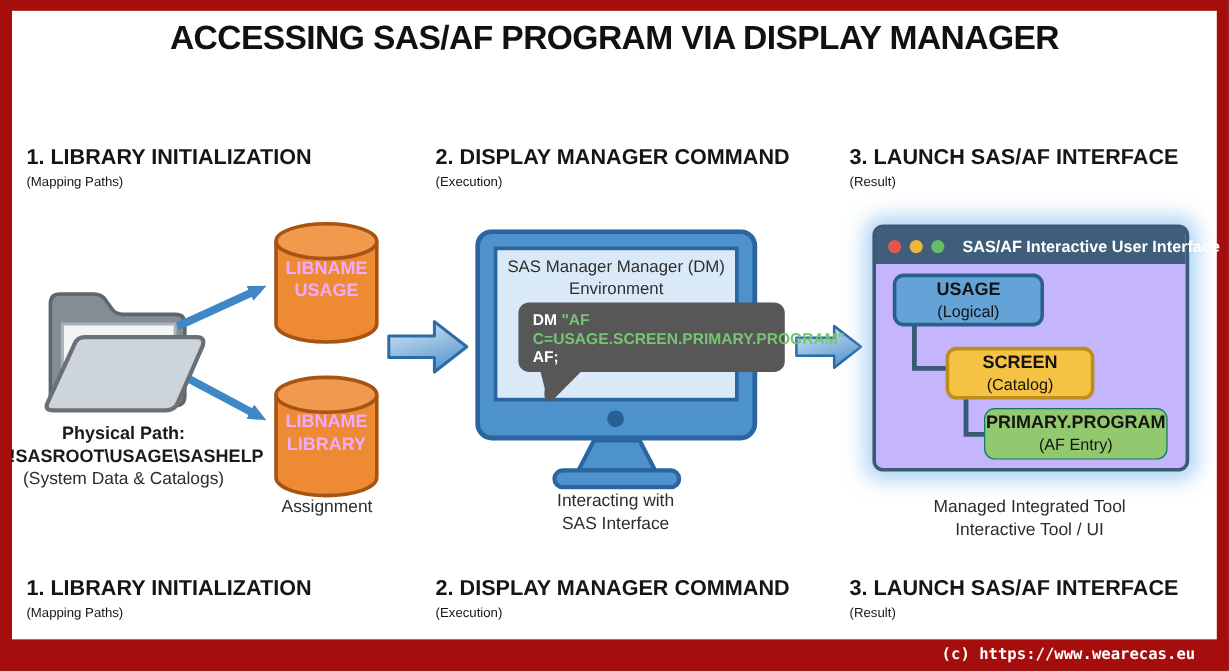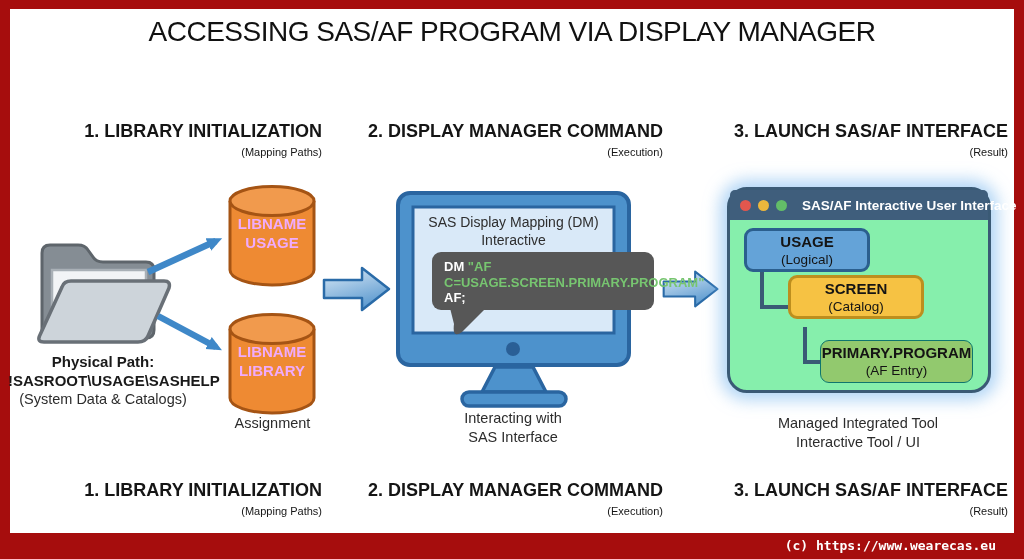--- a/index.html
+++ b/index.html
@@ -2,55 +2,55 @@
 <html><head>
 <meta charset="utf-8">
 <style>
   * { margin:0; padding:0; box-sizing:border-box; }
   body { font-family:"Liberation Sans", sans-serif; background:#333; }
   .stage { position:relative; width:1024px; height:559px; background:#a60d0d; overflow:hidden; }
   .panel { position:absolute; left:10px; top:9px; width:1004px; height:524px; background:#ffffff; }
   .abs { position:absolute; }
 
   .main-title { left:0; top:16px; width:1024px; text-align:center;
-    font-size:28px; font-weight:normal; letter-spacing:-0.5px; color:#111; }
-
-  .col-head { width:300px; text-align:right; color:#151515; }
+    font-size:28px; font-weight:bold; letter-spacing:-0.5px; color:#111; }
+
+  .col-head { width:300px; text-align:left; color:#151515; }
   .col-head .h { font-size:18px; font-weight:bold; line-height:21px; }
   .col-head .s { font-size:11px; line-height:21px; font-weight:normal; }
 
   .caption { text-align:center; font-size:14.5px; line-height:19px; color:#2c2c2c; }
   .caption .b { font-weight:bold; font-size:15px; color:#1a1a1a; }
 
   .cyl { width:90px; height:104px; }
   .cyl-label { position:absolute; left:0; top:30px; width:90px; text-align:center;
     font-weight:bold; font-size:15px; line-height:19px; color:#f0abfc; }
 
   .bubble { width:222px; height:58px; background:#575757; border-radius:9px;
     padding:7px 12px; z-index:6; }
   .bubble .ln { font-size:13px; line-height:15.5px; font-weight:bold; white-space:pre; }
   .code-white { color:#ffffff; }
   .code-green { color:#77c570; }
   .bubble-tail { z-index:5; }
 
   .screen-text { text-align:center; font-size:14px; line-height:18px; color:#2e2e2e; z-index:2; }
 
-  .af-window { width:264px; height:206px; background:#86efac; border:3px solid #3a5a75;
-    border-radius:20px; box-shadow:0 0 16px 7px rgba(125,185,238,0.6); z-index:3; }
+  .af-window { width:264px; height:206px; background:#c4b5fd; border:3px solid #3a5a75;
+    border-radius:9px; box-shadow:0 0 16px 7px rgba(125,185,238,0.6); z-index:3; }
   .titlebar { height:30px; background:#3f5e7c; border-radius:5px 5px 0 0;
     display:flex; align-items:center; padding-left:10px; }
   .dot { width:11px; height:11px; border-radius:50%; margin-right:7px; flex:0 0 auto; }
   .titlebar .wt { color:#ffffff; font-weight:bold; font-size:13.5px; margin-left:8px; white-space:nowrap; }
   .win-content { position:relative; width:258px; height:170px; }
   .node { position:absolute; border-radius:9px; display:flex; flex-direction:column;
     align-items:center; justify-content:center; text-align:center; color:#141414; }
   .node .nm { font-weight:bold; font-size:15px; line-height:18px; }
   .node .kd { font-size:13.5px; line-height:17px; }
   .node-usage   { left:14px; top:8px;   width:126px; height:44px; background:#64a3d8; border:3px solid #2b5f8e; }
-  .node-screen  { left:58px; top:55px;  width:136px; height:44px; background:#f6c243; border:3px solid #bd8e1e; }
+  .node-screen  { left:58px; top:69px;  width:124px; height:44px; background:#f6c243; border:3px solid #bd8e1e; }
   .node-primary { left:90px; top:120px; width:153px; height:43px; background:#92c96e; border:1px solid #0f766e; }
 
   .bottombar { left:0; bottom:0; width:1024px; height:26px; background:#a60d0d;
     text-align:right; padding-right:28px; }
   .bottombar span { color:#ffffff; font-family:"DejaVu Sans Mono", monospace;
     font-weight:bold; font-size:13px; line-height:26px; }
 </style>
 </head>
 <body>
 
@@ -132,22 +132,22 @@
 
   <div class="abs" style="left:396px; top:191px; width:238px; height:220px;">
     <svg width="238" height="220" viewBox="0 0 238 220" style="position:absolute; left:0; top:0;">
       <rect x="2" y="2" width="231" height="172" rx="12" fill="#4d92cc" stroke="#2a65a0" stroke-width="4"></rect>
       <rect x="17" y="16" width="201" height="126" fill="#d9e9f8" stroke="#2a65a0" stroke-width="3"></rect>
       <circle cx="117" cy="158" r="7" fill="#2a5f96"></circle>
       <path d="M99,176 L137,176 L150,201 L86,201 Z" fill="#4d92cc" stroke="#2a65a0" stroke-width="3.5" stroke-linejoin="round"></path>
       <rect x="66" y="201" width="104" height="14" rx="7" fill="#4d92cc" stroke="#2a65a0" stroke-width="3.5"></rect>
     </svg>
     <div class="abs screen-text" style="left:17px; top:22px; width:201px;">
-      <div>SAS Display Mapping (DM)</div>
-      <div>Interactive</div>
+      <div>SAS Manager Manager (DM)</div>
+      <div>Environment</div>
     </div>
   </div>
 
   <div class="abs bubble" style="left:432px; top:252px;">
     <div class="ln"><span class="code-white">DM </span><span class="code-green">"AF</span></div>
     <div class="ln code-green">C=USAGE.SCREEN.PRIMARY.PROGRAM"</div>
     <div class="ln code-white">AF;</div>
   </div>
   <svg class="abs bubble-tail" style="left:440px; top:308px;" width="50" height="28" viewBox="0 0 50 28">
     <path d="M10,0 L46,0 L22,24 Q12,31 14,16 Z" fill="#575757"></path>

